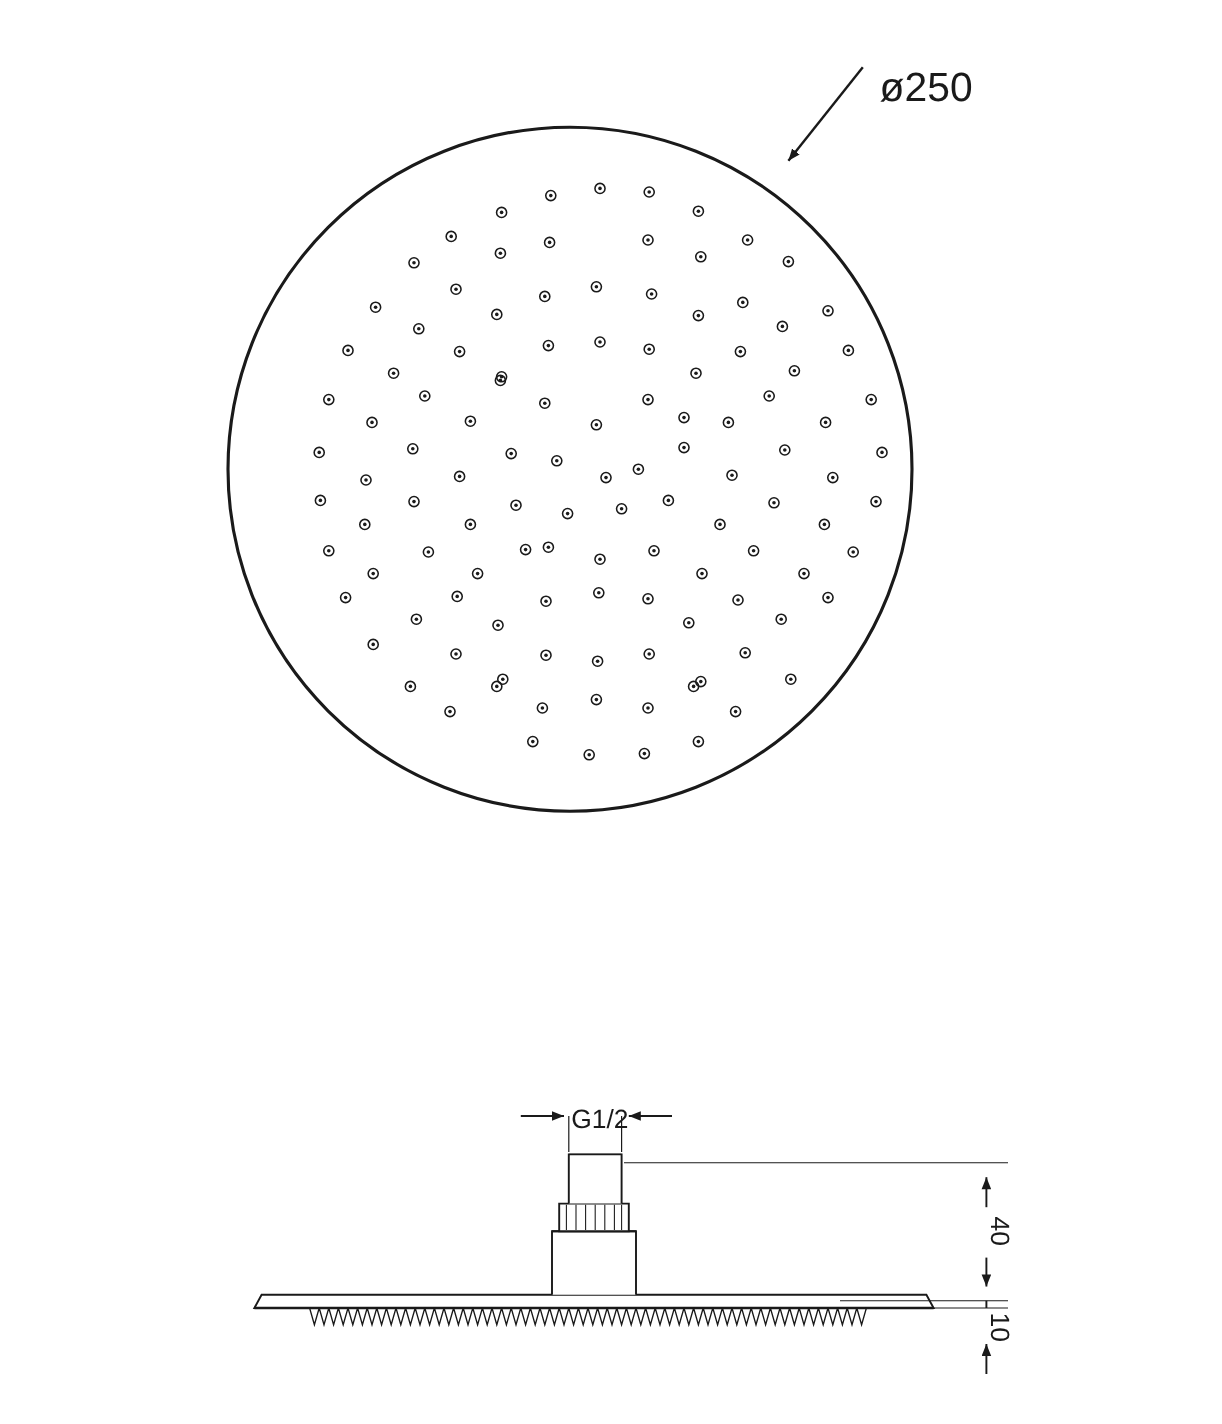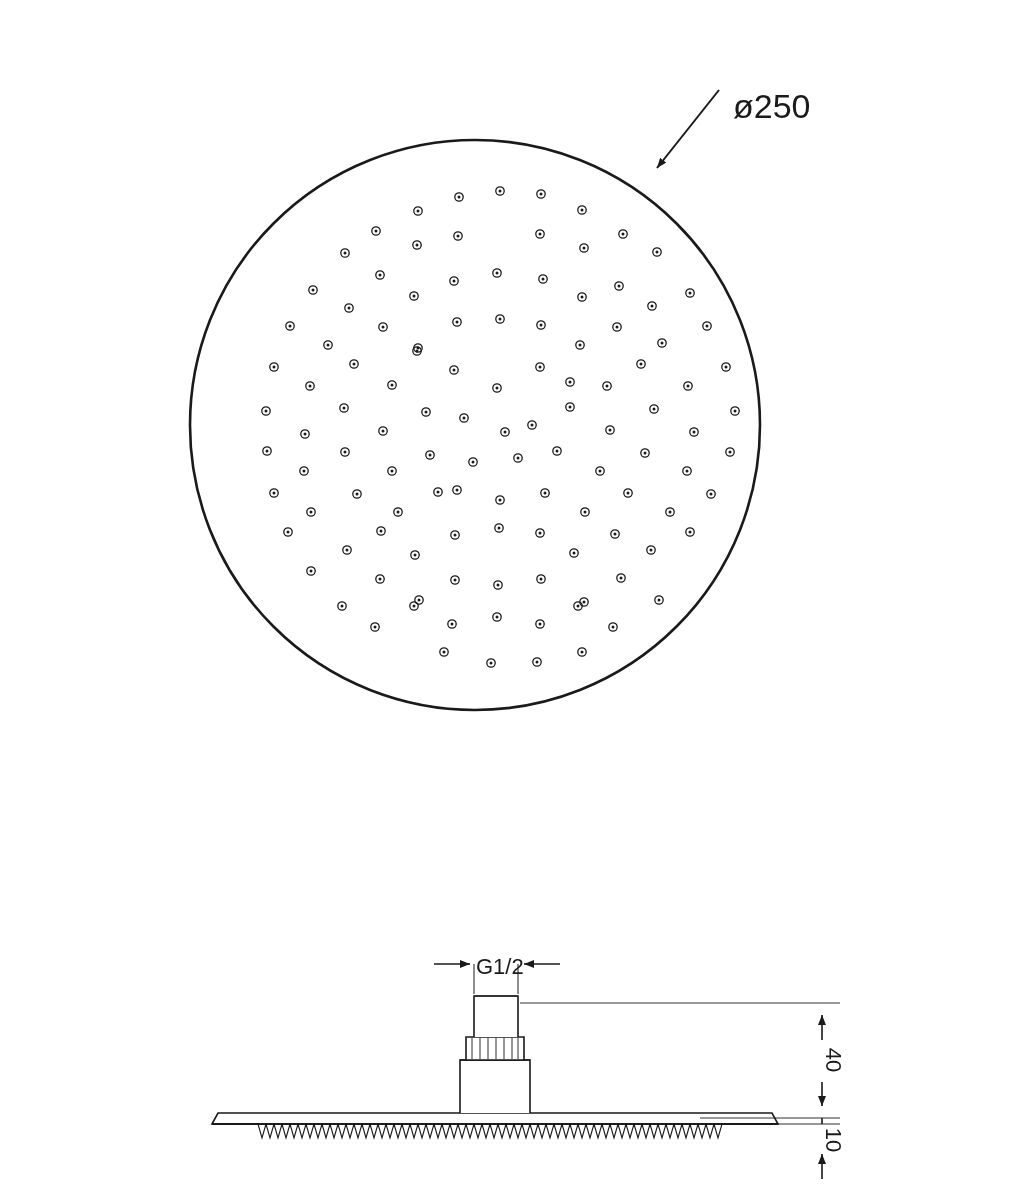--- a/index.html
+++ b/index.html
@@ -11,21 +11,20 @@
     width: 1018px;
     height: 1187px;
     position: relative;
     font-family: "Liberation Sans", sans-serif;
     color: #1a1a1a;
     overflow: hidden;
   }
   #sheet {
     position: absolute;
     inset: 0;
-    margin-top: 34px;
   }
   #sheet svg {
     display: block;
   }
   .dim-text {
     font-family: "Liberation Sans", sans-serif;
     fill: #1a1a1a;
   }
 </style>
 </head>

